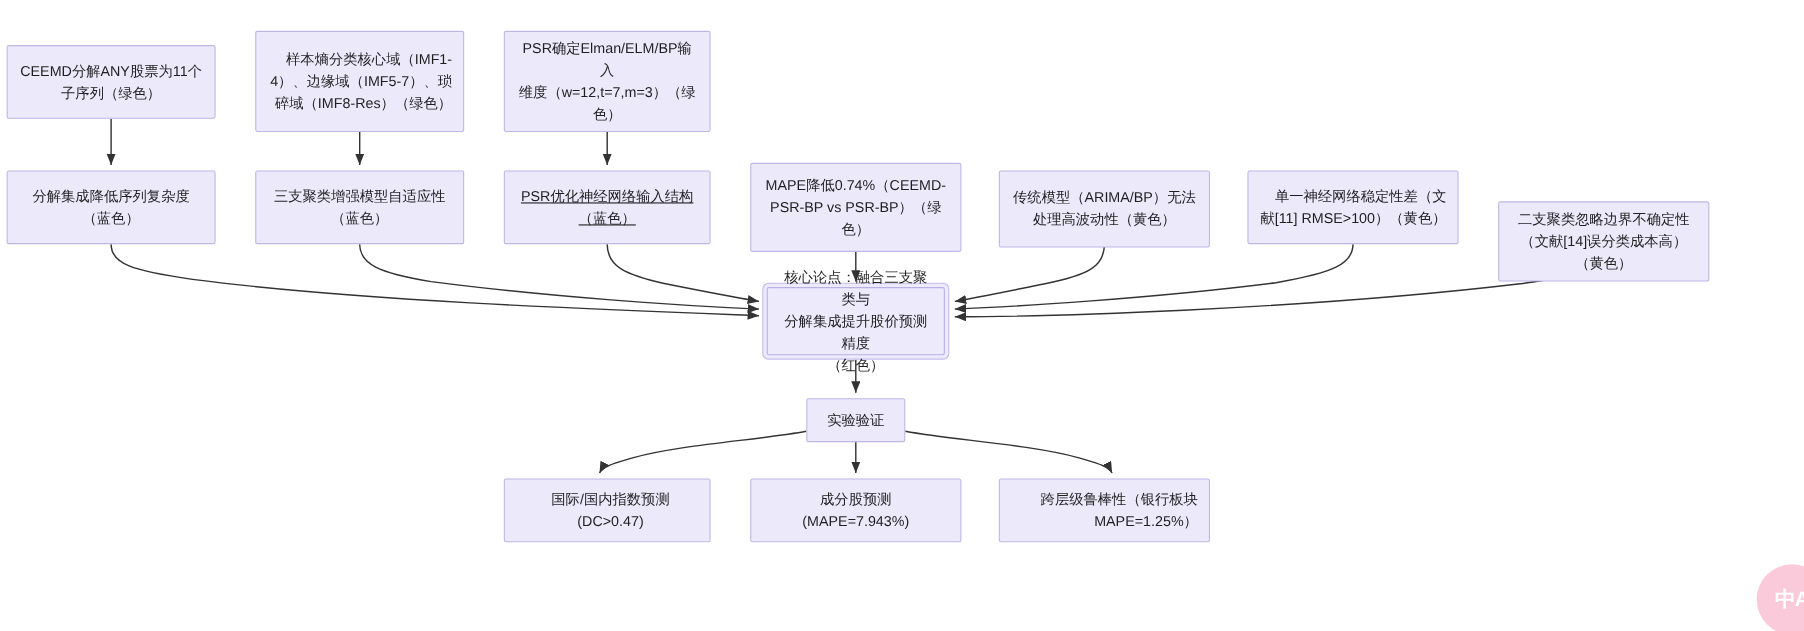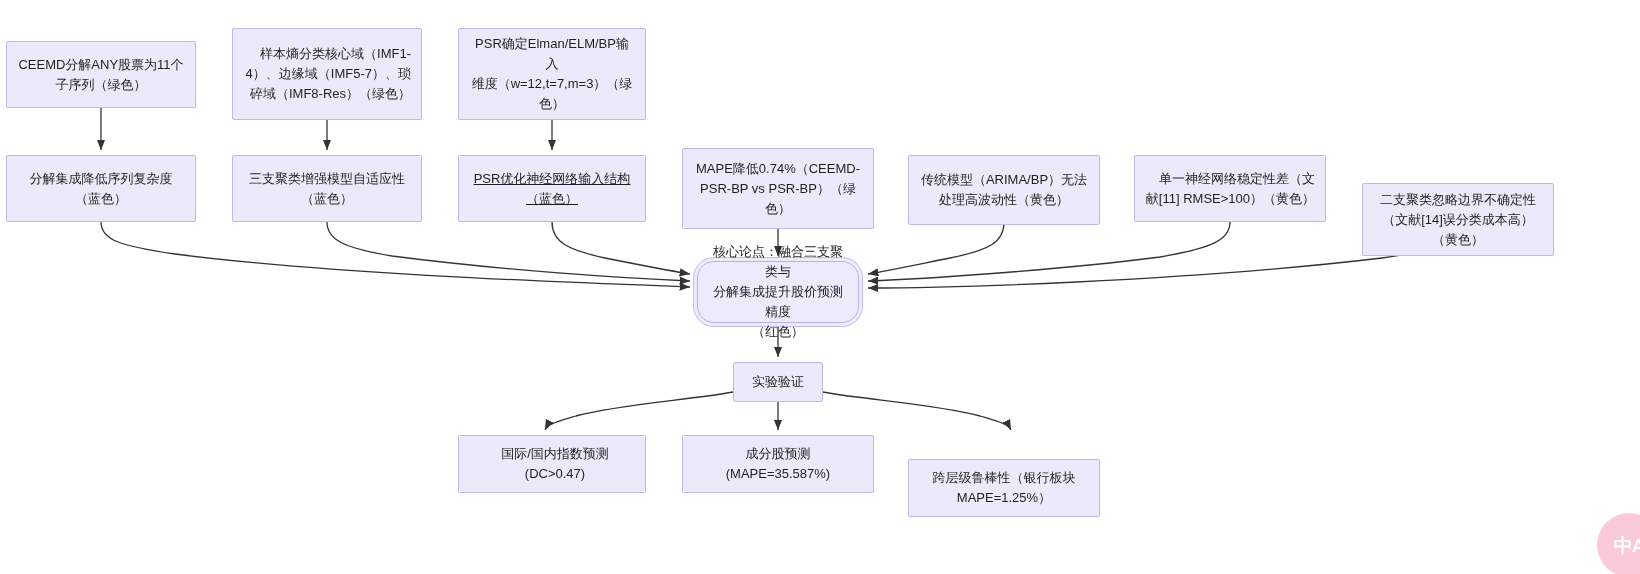--- a/index.html
+++ b/index.html
@@ -145,39 +145,39 @@
   <div class="node" style="left:1134px; top:155px; width:192px; height:67px;text-align:right;">
     <span class="txt">单一神经网络稳定性差（文
 献[11] RMSE&gt;100）（黄色）</span>
   </div>
   <div class="node" style="left:1362px; top:152px; width:192px; height:73px;margin-top:31px;">
     <span class="txt">二支聚类忽略边界不确定性
 （文献[14]误分类成本高）
 （黄色）</span>
   </div>
 
-  <div class="node core" style="left:697px; top:261px; width:162px; height:62px;border-radius:17px;">
+  <div class="node core" style="left:697px; top:261px; width:162px; height:62px;">
     <span class="txt">核心论点：融合三支聚类与
 分解集成提升股价预测精度
 （红色）</span>
   </div>
 
   <div class="node" style="left:733px; top:362px; width:90px; height:40px;">
     <span class="txt">实验验证</span>
   </div>
 
   <div class="node" style="left:458px; top:435px; width:188px; height:58px;padding-left:16px;">
     <span class="txt">国际/国内指数预测
 (DC&gt;0.47)</span>
   </div>
   <div class="node" style="left:682px; top:435px; width:192px; height:58px;">
     <span class="txt">成分股预测
-(MAPE=35.587%)</span>
+(MAPE=7.943%)</span>
   </div>
-  <div class="node" style="left:908px; top:459px; width:192px; height:58px;">
+  <div class="node" style="left:908px; top:435px; width:192px; height:58px;text-align:right;">
     <span class="txt">跨层级鲁棒性（银行板块
 MAPE=1.25%）</span>
   </div>
 
   <div class="watermark" style="left:1597px; top:513px;">
     <span>中A</span>
   </div>
 
 </div>
 

